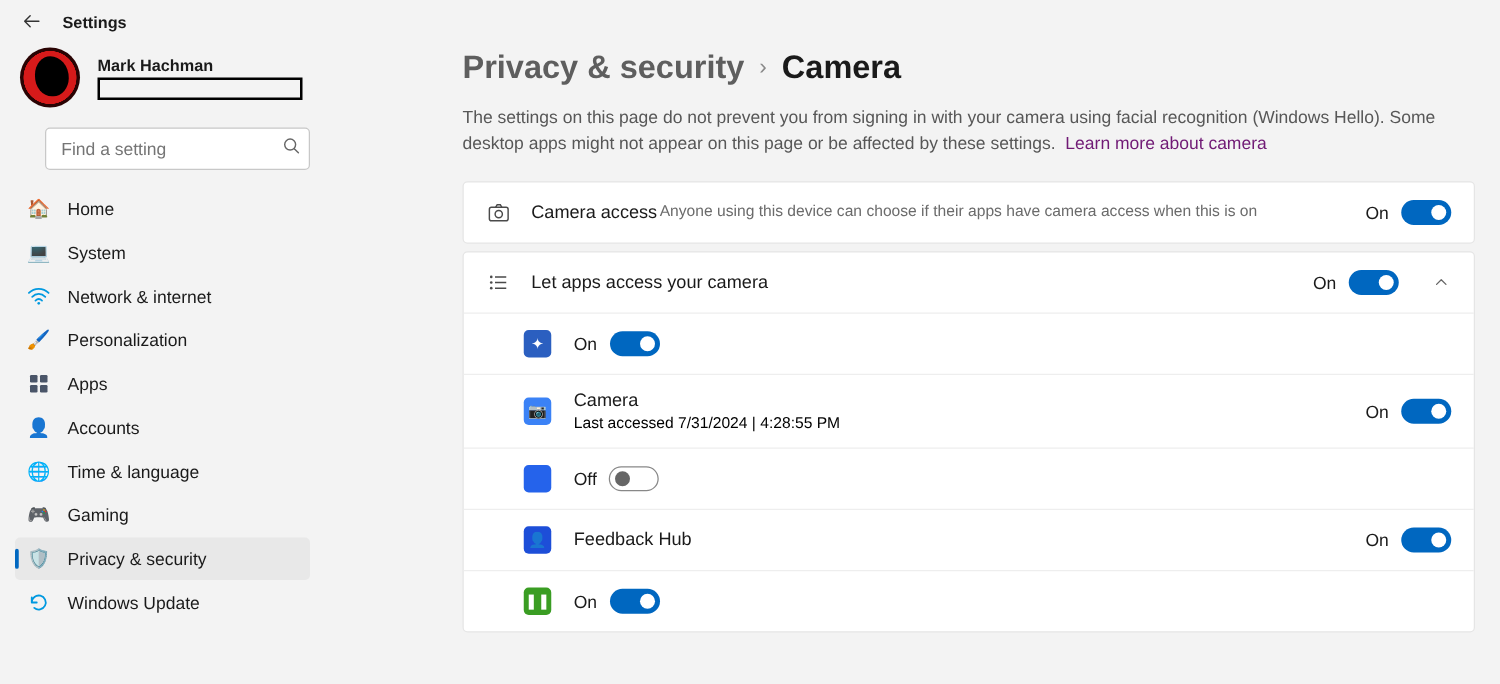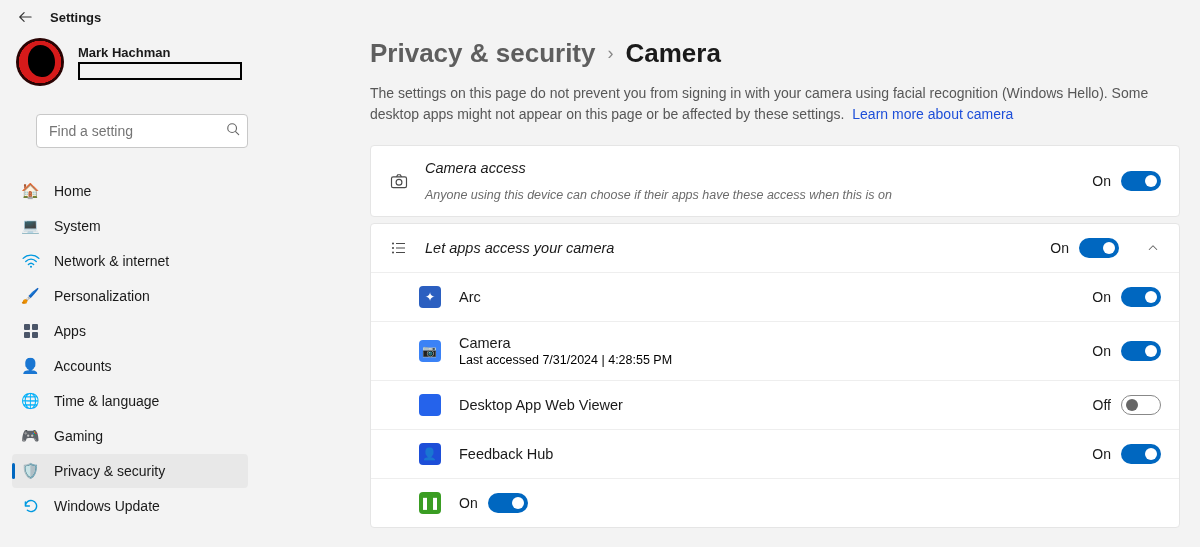--- a/index.html
+++ b/index.html
@@ -2,46 +2,46 @@
 <html><head>
 <meta charset="utf-8">
 <style>
   * { box-sizing: border-box; margin: 0; padding: 0; font-family: "Segoe UI", -apple-system, sans-serif; }
   body { background: #f3f3f3; width: 1200px; height: 547px; overflow: hidden; color: #1a1a1a; }
   .app { display: flex; flex-direction: column; height: 100%; }
   .title-bar { display: flex; align-items: center; padding: 8px 16px; gap: 16px; }
   .title-bar .back { width: 18px; height: 18px; display:flex; align-items:center; justify-content:center; cursor:pointer; }
   .title-bar .title { font-size: 13px; font-weight: 600; }
   .main { display: flex; flex: 1; overflow: hidden; }
-  .sidebar { width: 260px; padding: 0 12px 12px 12px; display:flex; flex-direction:column; gap:16px; }
+  .sidebar { width: 260px; padding: 0 12px 12px 12px; display:flex; flex-direction:column; gap:4px; }
   .profile { display:flex; align-items:center; gap: 14px; padding: 4px 4px 8px 4px; }
   .avatar { width: 48px; height: 48px; border-radius: 50%; background: radial-gradient(circle at 50% 50%, #d61a1a 62%, #2a0303 63%); position:relative; overflow:hidden; }
   .avatar::after { content:""; position:absolute; inset:15% 18% 18% 25%; background:#000; border-radius:50% 60% 50% 55%; }
   .profile-text { display:flex; flex-direction:column; gap:2px; }
   .profile-name { font-size: 13px; font-weight: 600; }
   .profile-box { border: 2px solid #000; width: 164px; height: 18px; }
   .search-wrap { position:relative; margin-top:4px;padding-left:24px; }
   .search { width: 100%; height: 34px; padding: 0 34px 0 12px; border: 1px solid #c8c8c8; border-radius: 4px; background:#fff; font-size:14px; outline:none; }
   .search-icon-btn { position:absolute; right:8px; top:50%; transform:translateY(-50%); color:#666; }
   .nav { margin-top: 10px; display:flex; flex-direction:column; gap:1px; }
   .nav-item { display:flex; align-items:center; gap: 14px; height: 34px; padding: 0 8px 0 10px; border-radius:4px; font-size:14px; cursor:pointer; position:relative; }
   .nav-item.selected { background:#e8e8e8; }
   .nav-item.selected::before { content:""; position:absolute; left:0; top:9px; bottom:9px; width:3px; background:#0067c0; border-radius:2px; }
   .nav-icon { width:18px; height:18px; display:flex; align-items:center; justify-content:center; font-size:15px; }
   .content { flex:1; padding: 4px 20px 0 110px; overflow-y:auto; }
   .breadcrumb { display:flex; align-items:center; gap:12px; font-size:26px; margin-bottom:14px; }
   .bc-parent { color:#5e5e5e; font-weight:600; cursor:pointer; }
   .bc-sep { color:#888; font-size:18px; }
   .bc-current { font-weight:600; }
   .desc { font-size:14px; color:#575757; line-height:1.5; margin-bottom:20px; max-width:780px; }
-  .link { color:#1d4ed8; cursor:pointer; text-decoration:none; }
+  .link { color:#701a75; cursor:pointer; text-decoration:none; }
   .panel { background:#fff; border:1px solid #e5e5e5; border-radius:4px; margin-bottom:6px; }
   .card { display:flex; align-items:center; gap:16px; padding:14px 18px; }
   .card-icon { width:20px; color:#4a4a4a; display:flex; align-items:center; justify-content:center; }
-  .card-body { flex:1; display:flex; flex-direction:column; gap:12px;font-style:italic; }
+  .card-body { flex:1; display:flex; flex-direction:row; gap:2px; }
   .card-title { font-size:14.5px; }
   .card-sub { font-size:12.5px; color:#6b6b6b; }
   .toggle-wrap { display:flex; align-items:center; gap:10px; }
   .toggle-label { font-size:14px; }
   .chevron { width:16px; color:#666; display:flex; align-items:center; justify-content:center; margin-left:10px; }
   .toggle { width:40px; height:20px; border-radius:10px; position:relative; cursor:pointer; }
   .toggle.on { background:#0067c0; }
   .toggle.off { background:#fff; border:1px solid #888; }
   .toggle .knob { position:absolute; width:12px; height:12px; border-radius:50%; top:50%; transform:translateY(-50%); }
   .toggle.on .knob { right:4px; background:#fff; }
@@ -161,21 +161,21 @@
         <div class="card">
           <div class="card-icon">
             <svg width="20" height="20" viewBox="0 0 24 24">
                 <rect x="3" y="7" width="18" height="13" rx="2" stroke="#4a4a4a" stroke-width="1.4" fill="none"></rect>
                 <circle cx="12" cy="13.5" r="3.5" stroke="#4a4a4a" stroke-width="1.4" fill="none"></circle>
                 <path d="M9 7l1.5-2.5h3L15 7" stroke="#4a4a4a" stroke-width="1.4" fill="none"></path>
               </svg>
           </div>
           <div class="card-body">
             <div class="card-title">Camera access</div>
-            <div class="card-sub">Anyone using this device can choose if their apps have these access when this is on</div>
+            <div class="card-sub">Anyone using this device can choose if their apps have camera access when this is on</div>
           </div>
           <div class="toggle-wrap">
             <span class="toggle-label">On</span>
             <div class="toggle on">
                 <div class="knob"></div>
               </div>
           </div>
         </div>
       </div>
 
@@ -200,23 +200,20 @@
           </div>
           <div class="chevron">
             <svg width="12" height="12" viewBox="0 0 16 16">
                 <path d="M3 10l5-5 5 5" stroke="#666" stroke-width="1.4" fill="none" stroke-linecap="round" stroke-linejoin="round"></path>
               </svg>
           </div>
         </div>
         <div class="app-list" id="app-list">
             <div class="app-row">
               <div class="app-icon" style="background: rgb(43, 95, 192);">✦</div>
-              <div class="app-body">
-                <div class="app-name">Arc</div>
-              </div>
               <div class="toggle-wrap">
                 <span class="toggle-label">On</span>
                 <div class="toggle on">
                   <div class="knob"></div>
                 </div>
               </div>
             </div>
             <div class="app-row">
               <div class="app-icon" style="background: rgb(59, 130, 246);">📷</div>
               <div class="app-body">
@@ -225,23 +222,20 @@
               </div>
               <div class="toggle-wrap">
                 <span class="toggle-label">On</span>
                 <div class="toggle on">
                   <div class="knob"></div>
                 </div>
               </div>
             </div>
             <div class="app-row">
               <div class="app-icon" style="background: rgb(37, 99, 235);"></div>
-              <div class="app-body">
-                <div class="app-name">Desktop App Web Viewer</div>
-              </div>
               <div class="toggle-wrap">
                 <span class="toggle-label">Off</span>
                 <div class="toggle off">
                   <div class="knob"></div>
                 </div>
               </div>
             </div>
             <div class="app-row">
               <div class="app-icon" style="background: rgb(29, 78, 216);">👤</div>
               <div class="app-body">

